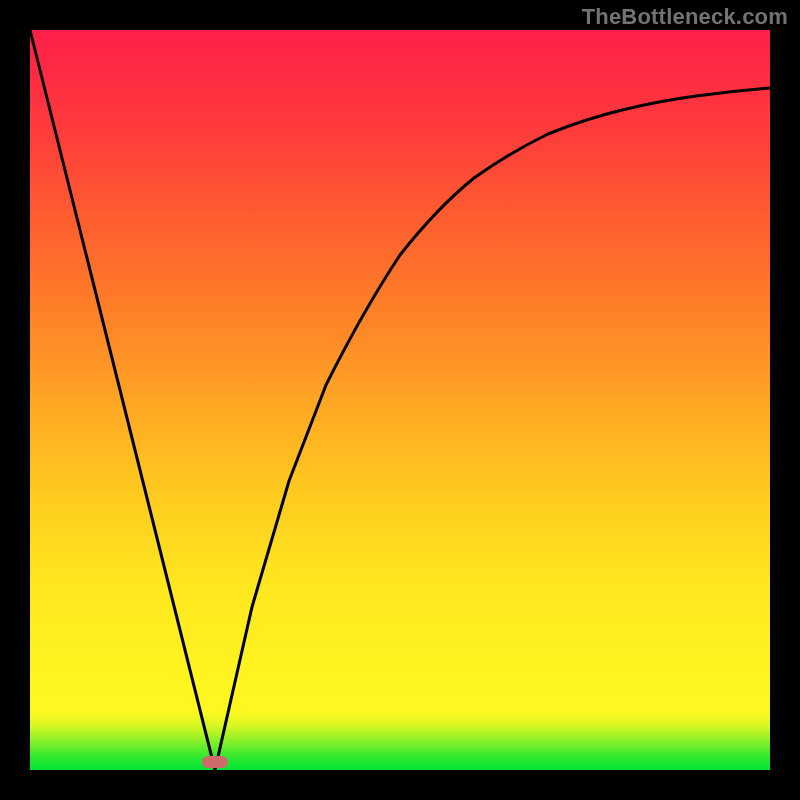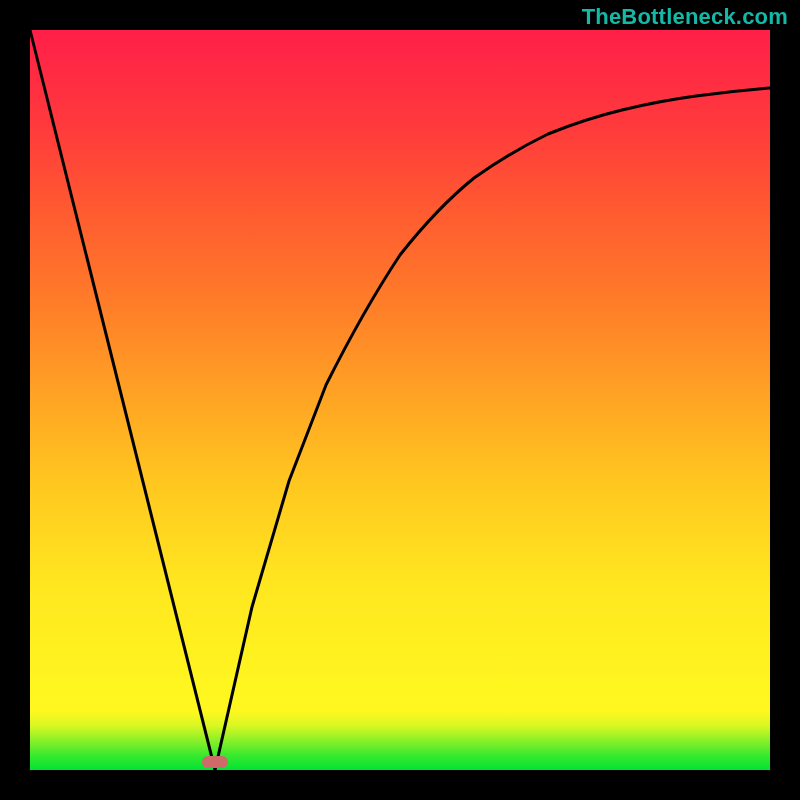--- a/index.html
+++ b/index.html
@@ -14,21 +14,21 @@
   .frame {
     position: relative;
     width: 800px;
     height: 800px;
     background: #000;
   }
   .watermark {
     position: absolute;
     top: 4px;
     right: 12px;
-    color: #14b8a6;
+    color: #737373;
     font-size: 22px;
     font-weight: 600;
     letter-spacing: 0.2px;
     z-index: 10;
   }
   .plot-area {
     position: absolute;
     left: 30px;
     top: 30px;
     width: 740px;

